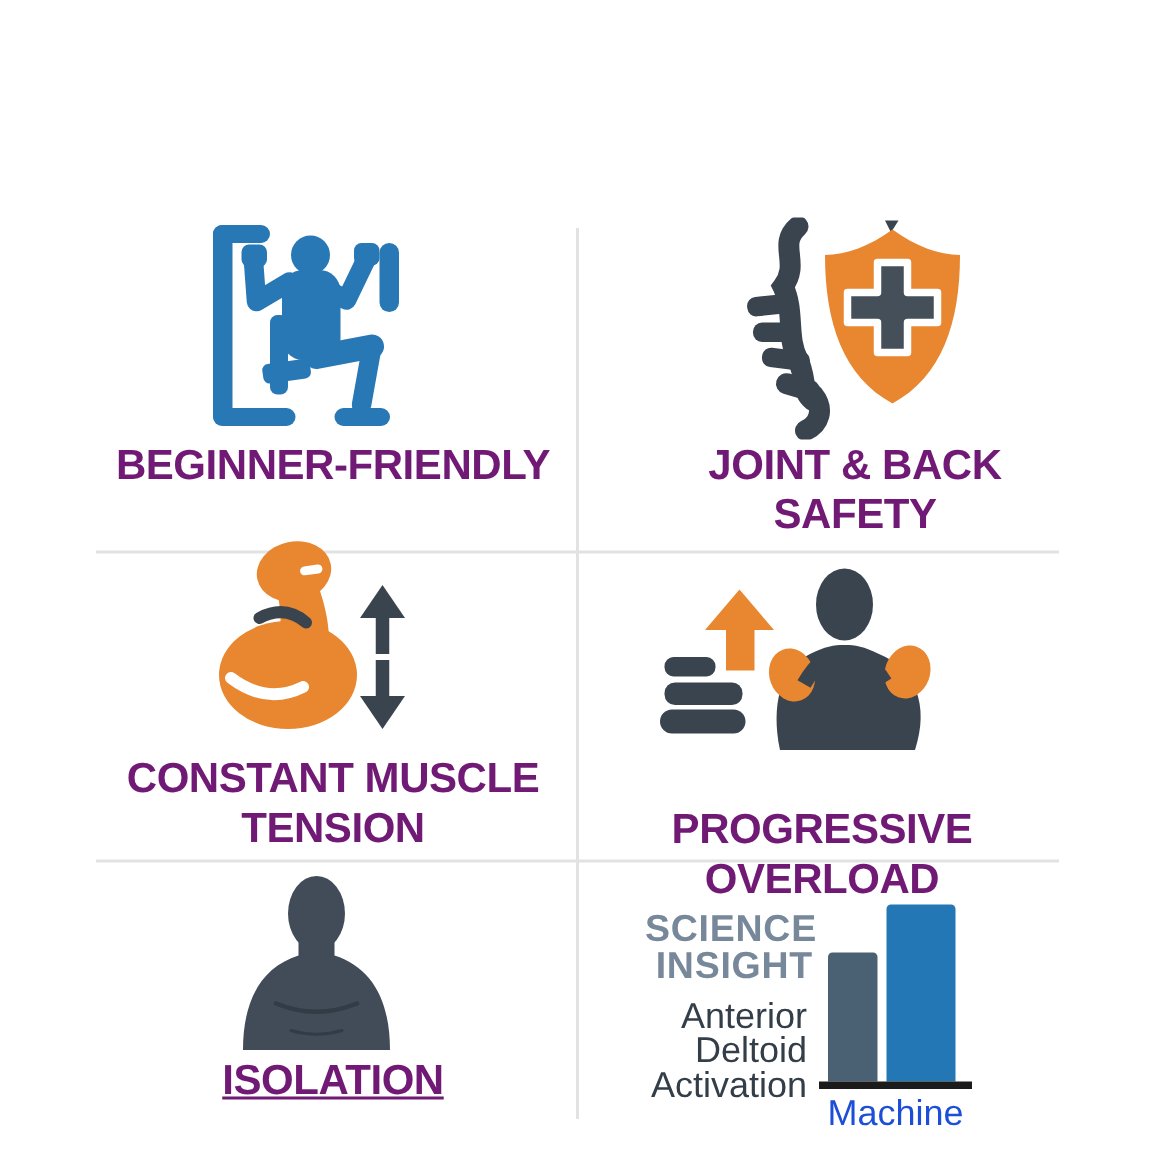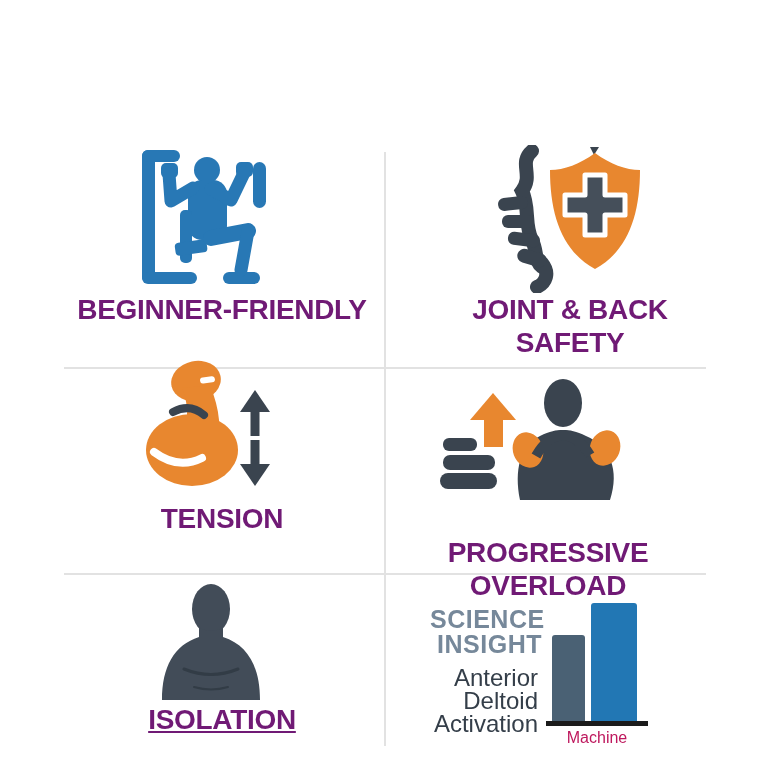--- a/index.html
+++ b/index.html
@@ -11,21 +11,21 @@
   .divider{background:#e2e2e2;}
   .benefit-label{font-weight:bold;font-size:28px;line-height:33px;text-align:center;
                  color:#701a75;letter-spacing:-0.3px;}
   .sci-heading{left:430px;top:607px;width:112px;text-align:right;font-weight:bold;
                font-size:25px;line-height:25px;color:#76889a;letter-spacing:0.5px;}
   .sci-caption{left:412px;top:666px;width:126px;text-align:right;font-size:24px;
                line-height:23px;color:#343e49;}
   .chart{left:546px;top:598px;width:102px;height:128px;}
   .chart .bar{position:absolute;bottom:5px;border-radius:3px 3px 0 0;}
   .chart .baseline{position:absolute;left:0;bottom:0;width:102px;height:5px;background:#1b1b1b;}
-  .x-label{left:546px;top:729px;width:102px;text-align:center;font-size:16px;color:#be185d;}
+  .x-label{left:546px;top:729px;width:102px;text-align:center;font-size:24px;color:#1d4ed8;}
 </style>
 </head>
 <body>
 
 <div id="page">
 
 
   <div class="abs divider" style="left:384px;top:152px;width:2px;height:594px;"></div>
   <div class="abs divider" style="left:64px;top:367px;width:642px;height:2px;"></div>
   <div class="abs divider" style="left:64px;top:573px;width:642px;height:2px;"></div>
@@ -86,20 +86,21 @@
     <path d="M33,52 Q50,43 64,55" fill="none" stroke="#3a444f" stroke-width="8" stroke-linecap="round"></path>
     <path d="M14,92 Q38,110 62,98" fill="none" stroke="#ffffff" stroke-width="8" stroke-linecap="round"></path>
     <g fill="#3a444f">
       <polygon points="100,52 130,52 115,30"></polygon>
       <rect x="110.5" y="52" width="9" height="24"></rect>
       <rect x="110.5" y="80" width="9" height="24"></rect>
       <polygon points="100,104 130,104 115,126"></polygon>
     </g>
   </svg>
   <div class="abs benefit-label" style="left:30px;top:502px;width:384px;">
+    <div>CONSTANT MUSCLE</div>
     <div>TENSION</div>
   </div>
 
   <svg class="abs" style="left:440px;top:378px;" width="200" height="122" viewBox="0 0 200 122">
     <g fill="#e8872f">
       <polygon points="30,42 76,42 53,15"></polygon>
       <rect x="44" y="41" width="19" height="28"></rect>
     </g>
     <g fill="#3a444f">
       <rect x="3" y="60" width="34" height="13" rx="6"></rect>

